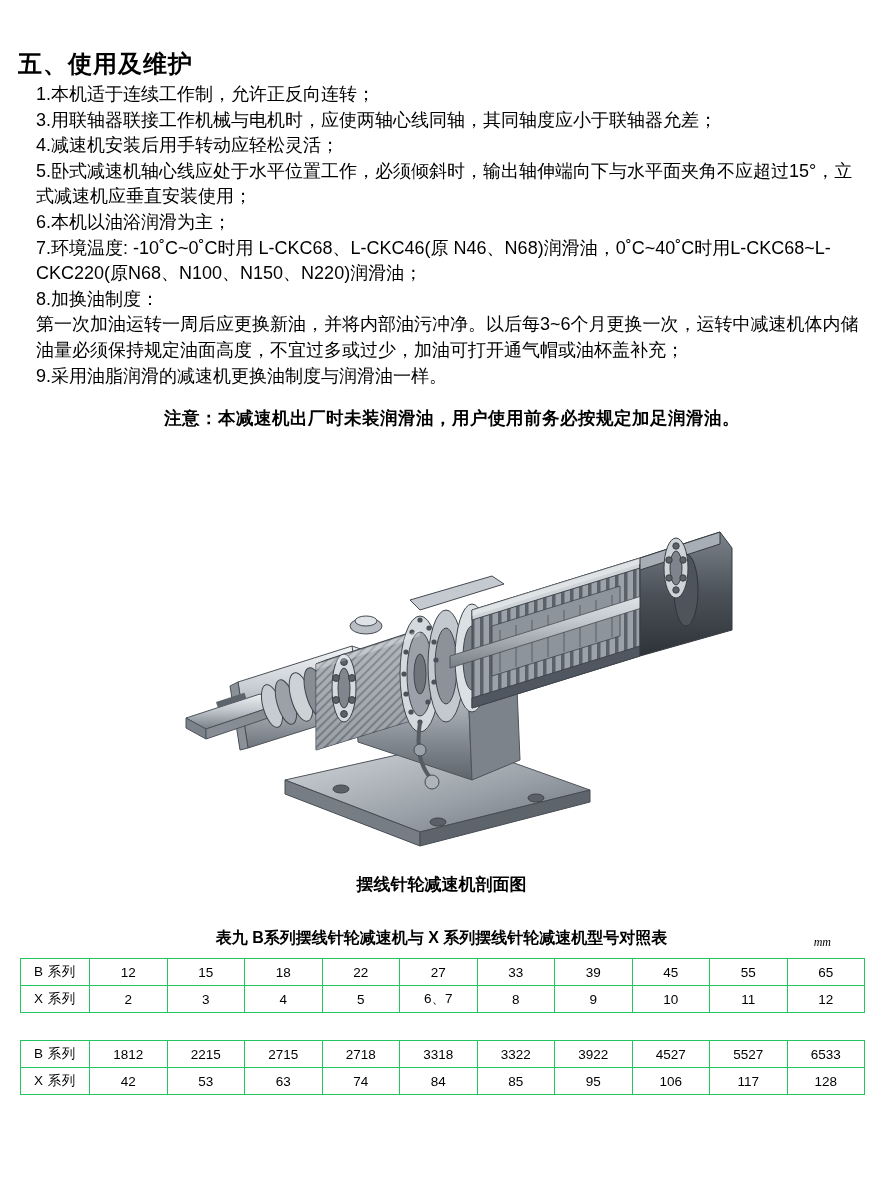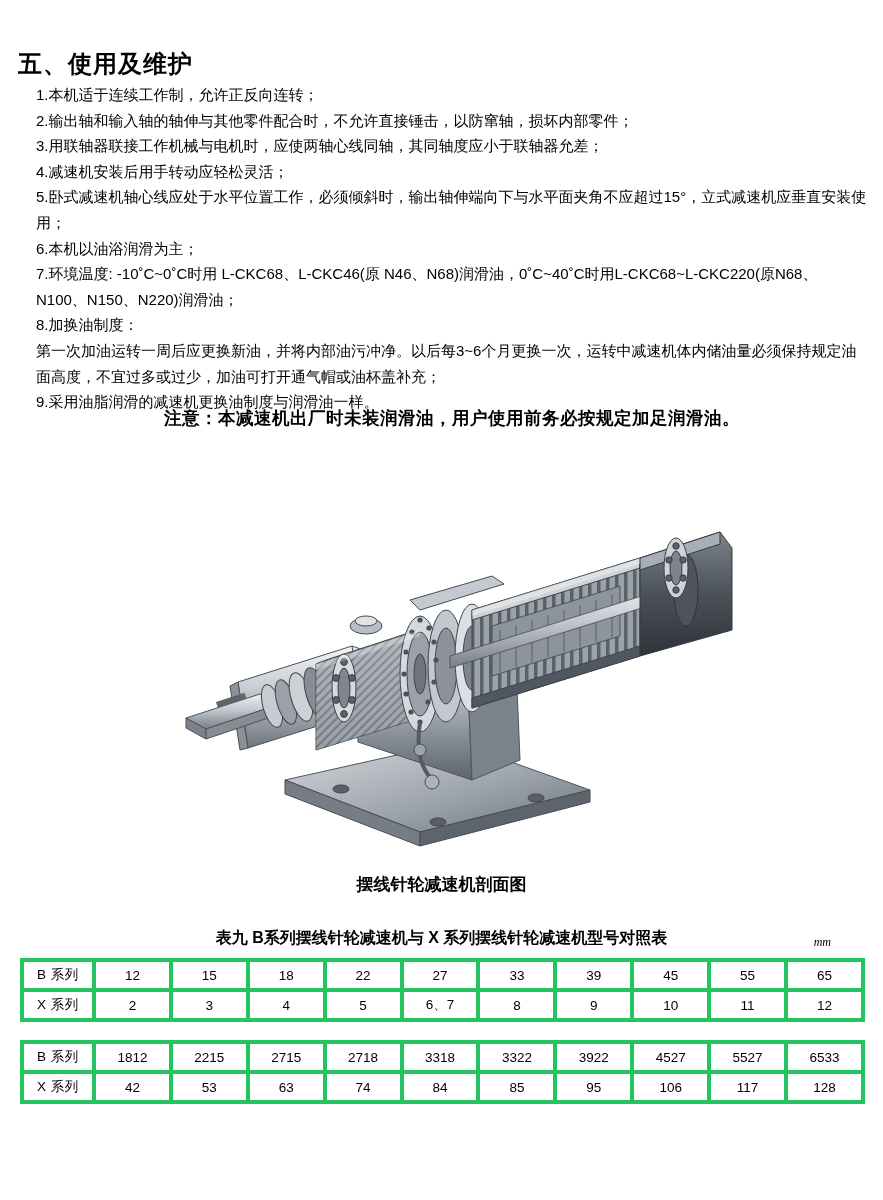--- a/index.html
+++ b/index.html
@@ -27,21 +27,21 @@
     top: 48px;
     font-size: 24px;
     font-weight: bold;
     letter-spacing: 1px;
   }
   .body-text {
     position: absolute;
     left: 36px;
     top: 82px;
     width: 832px;
-    font-size: 15px;
+    font-size: 18px;
     line-height: 25.6px;
   }
   .body-text p {
     margin: 0;
     padding: 0;
     text-indent: 0;
   }
   .indent1 {
     padding-left: 14px;
   }
@@ -91,21 +91,21 @@
   table.cmp {
     position: absolute;
     border-collapse: collapse;
     width: 845px;
     left: 20px;
     table-layout: fixed;
   }
   table.cmp.t1 { top: 958px; }
   table.cmp.t2 { top: 1040px; }
   table.cmp td {
-    border: 4px solid #22c55e;
+    border: 1px solid #22c55e;
     height: 24px;
     text-align: center;
     vertical-align: middle;
     font-size: 13.5px;
     font-family: "Liberation Sans", sans-serif;
   }
   table.cmp td.rowhead {
     width: 66px;
     font-size: 13.5px;
     font-weight: normal;
@@ -117,21 +117,20 @@
 </style>
 </head>
 <body>
 
 <div class="page">
 
   <div class="section-title">五、使用及维护</div>
 
   <div class="body-text">
     <p>1.本机适于连续工作制，允许正反向连转；</p>
-    <p>2.输出轴和输入轴的轴伸与其他零件配合时，不允许直接锤击，以防窜轴，损坏内部零件；</p>
     <p>3.用联轴器联接工作机械与电机时，应使两轴心线同轴，其同轴度应小于联轴器允差；</p>
     <p>4.减速机安装后用手转动应轻松灵活；</p>
     <p>5.卧式减速机轴心线应处于水平位置工作，必须倾斜时，输出轴伸端向下与水平面夹角不应超过15°，立式减速机应垂直安装使用；</p>
     <p>6.本机以油浴润滑为主；</p>
     <p>7.环境温度: -10˚C~0˚C时用 L-CKC68、L-CKC46(原 N46、N68)润滑油，0˚C~40˚C时用L-CKC68~L-CKC220(原N68、N100、N150、N220)润滑油；</p>
     <p>8.加换油制度：</p>
     <p class="indent1">第一次加油运转一周后应更换新油，并将内部油污冲净。以后每3~6个月更换一次，运转中减速机体内储油量必须保持规定油面高度，不宜过多或过少，加油可打开通气帽或油杯盖补充；</p>
     <p>9.采用油脂润滑的减速机更换油制度与润滑油一样。</p>
   </div>
 

